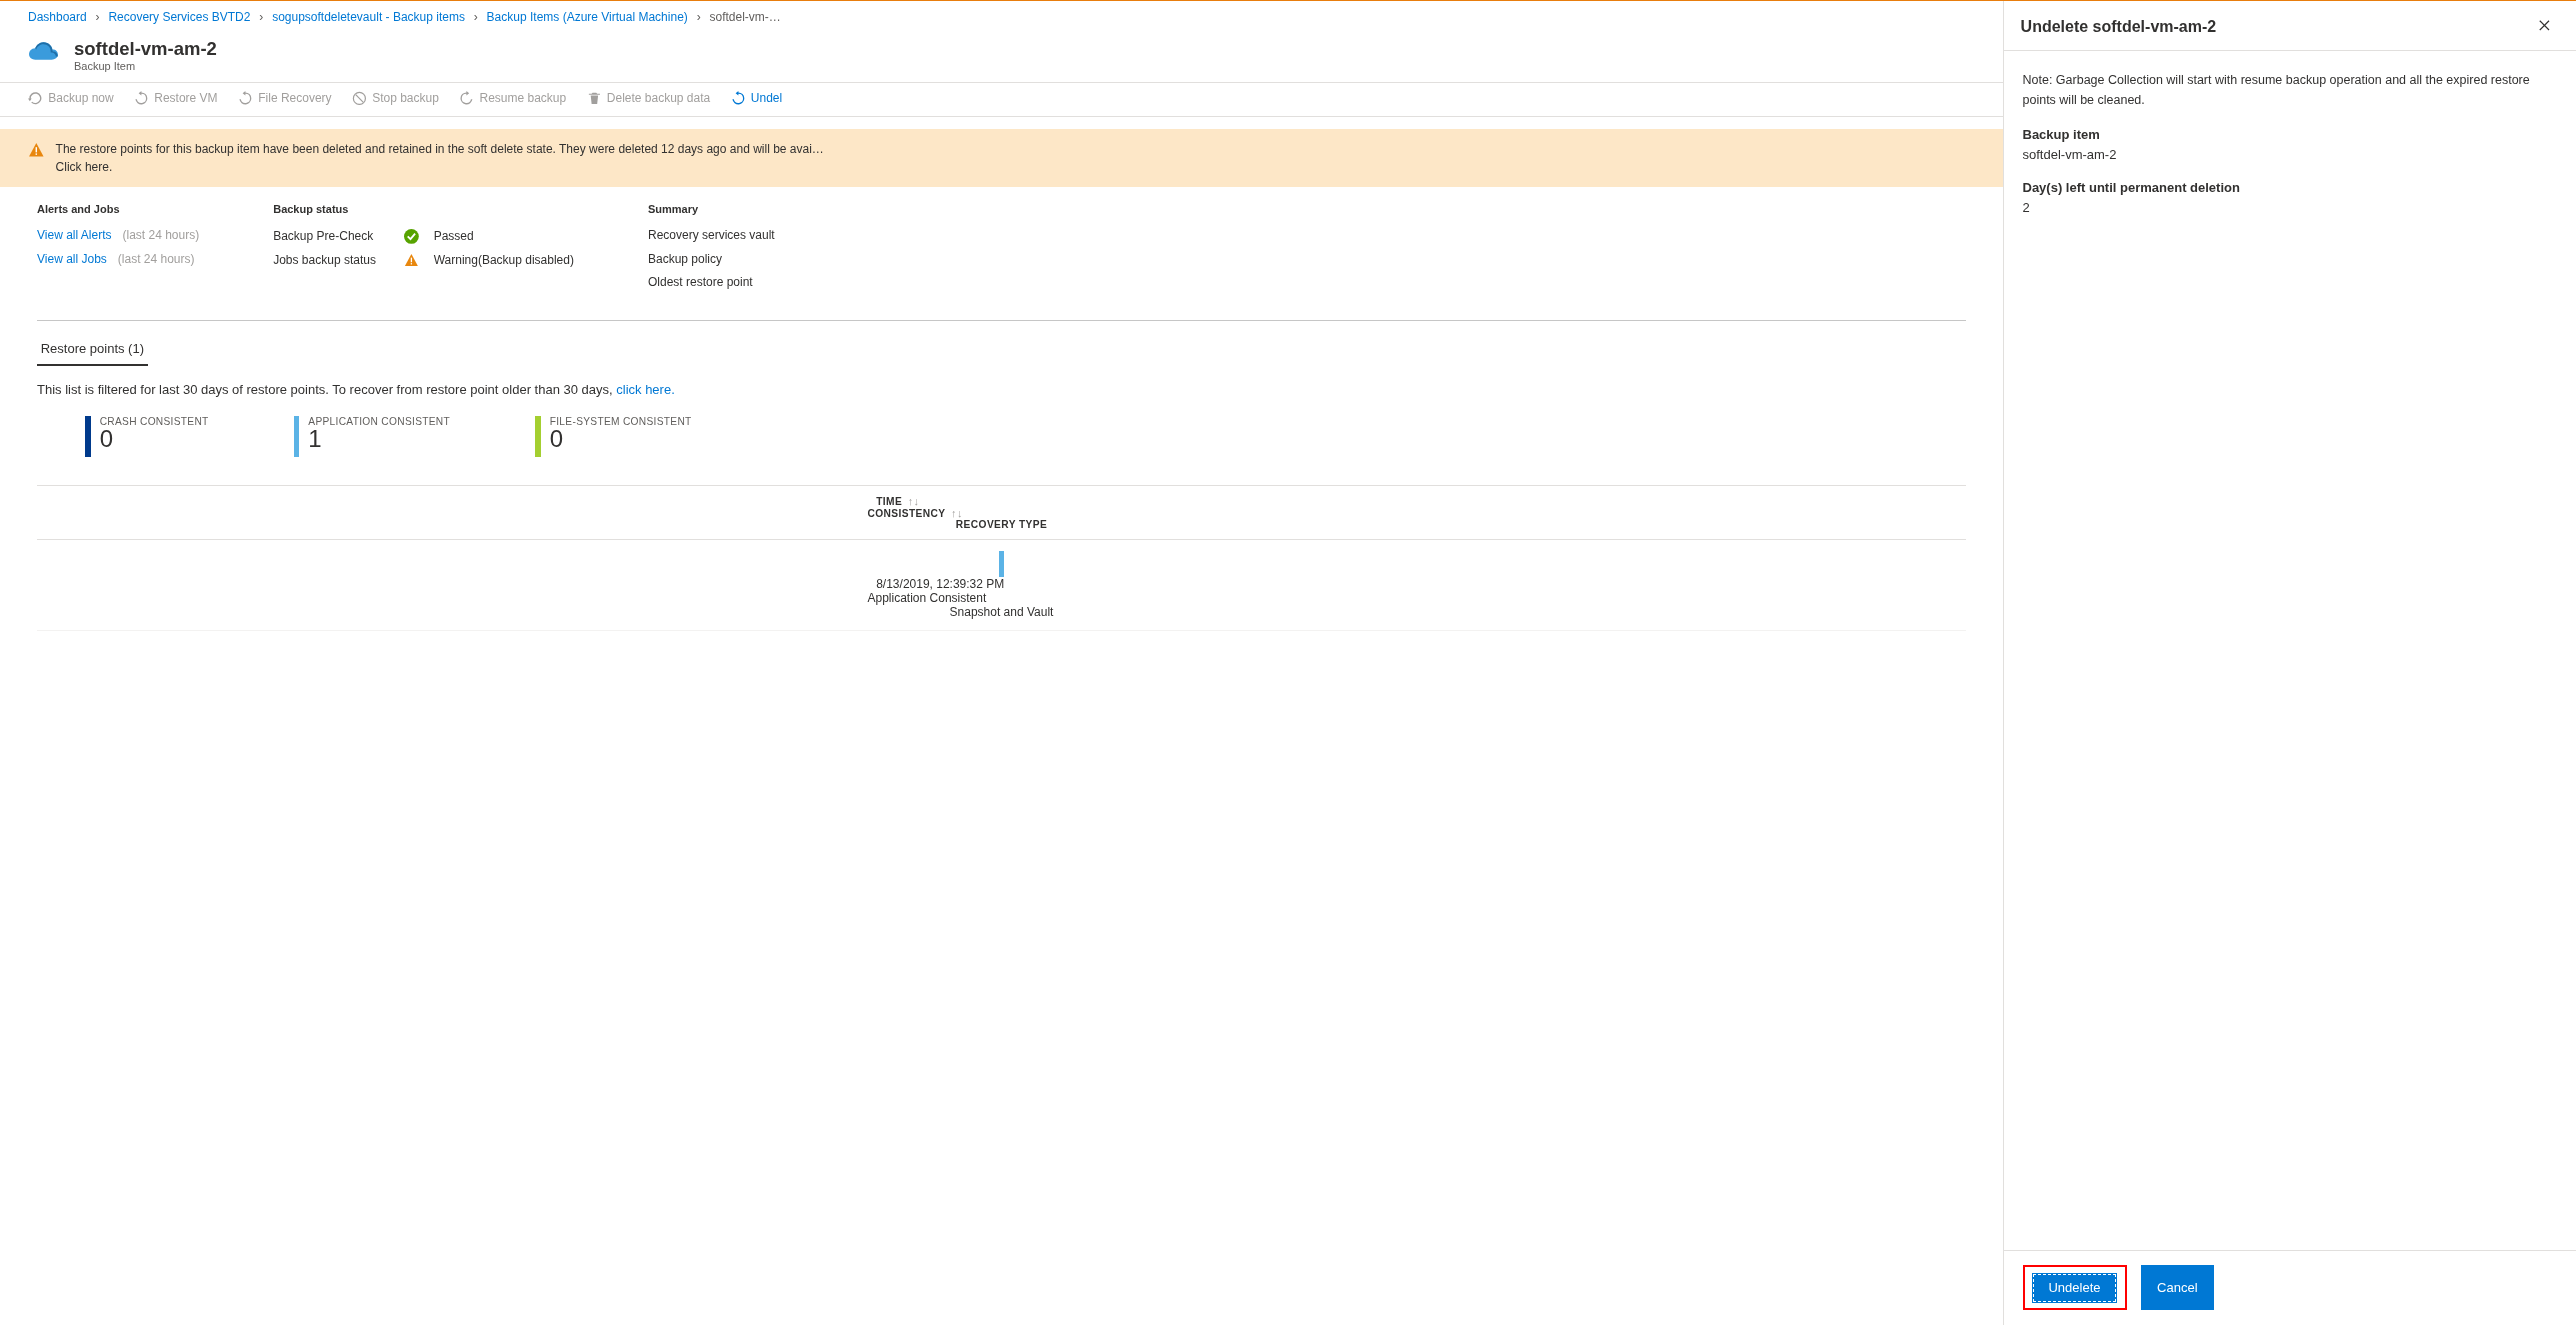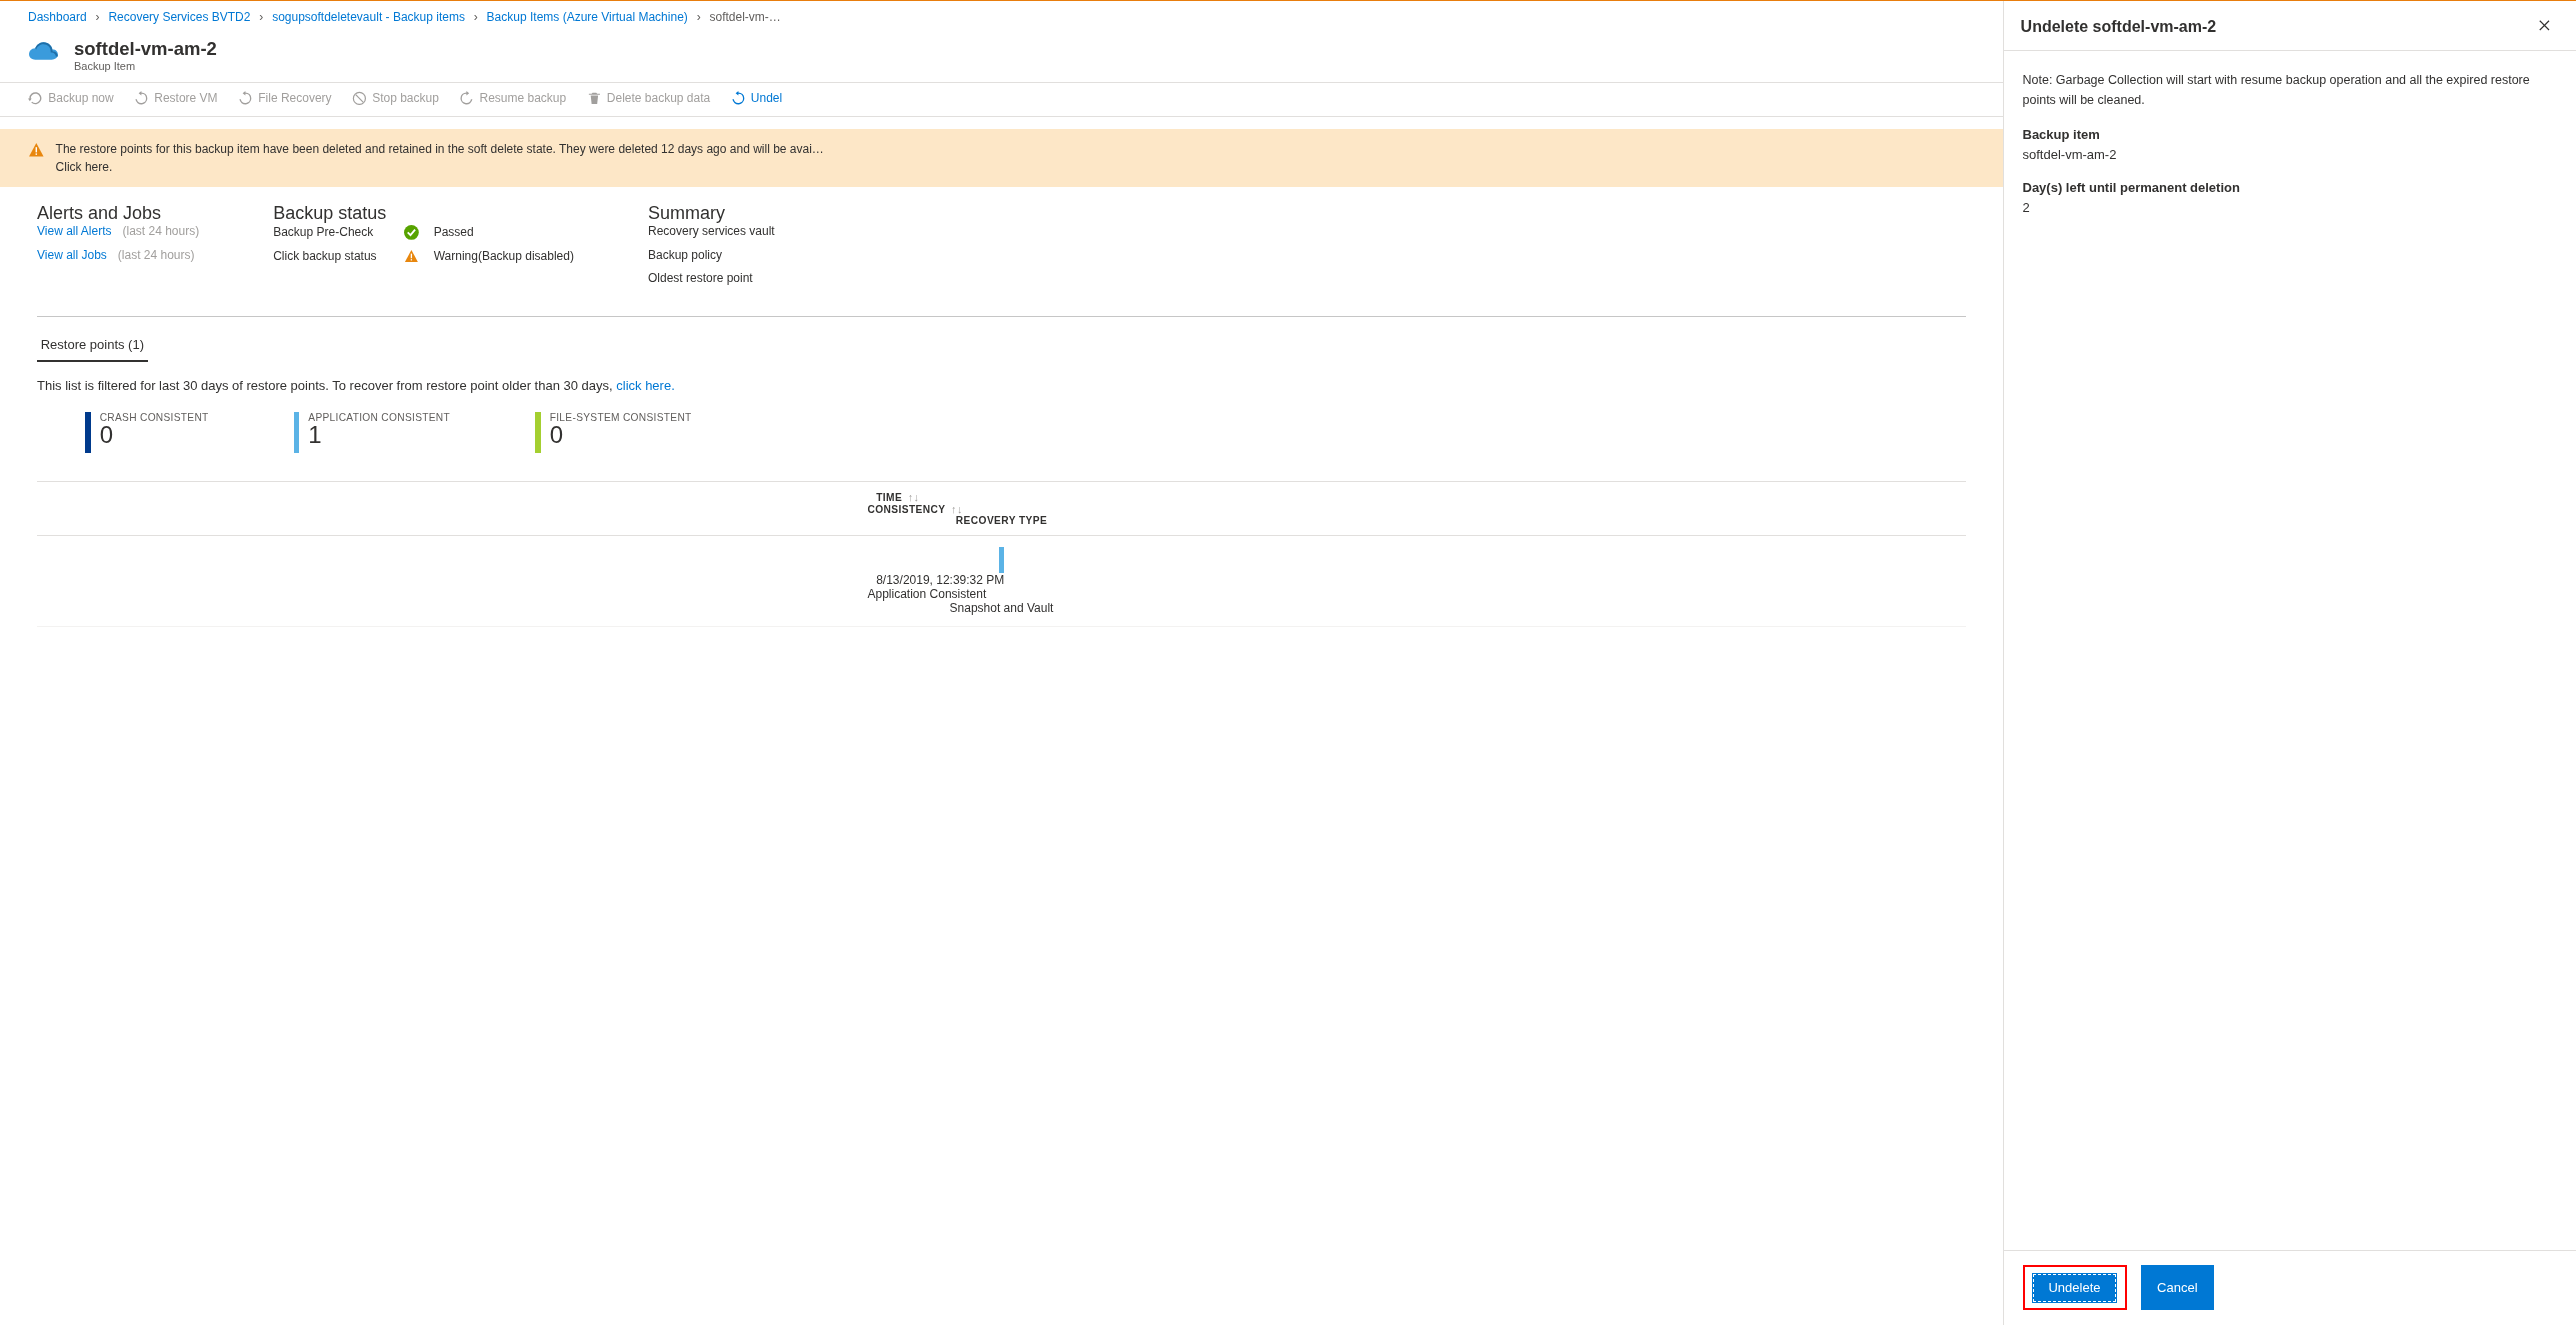--- a/index.html
+++ b/index.html
@@ -80,22 +80,23 @@
 
 .panel-body {
   padding: 16.6px 37px;
   overflow: auto;
 }
 .sections {
   display: flex;
   gap: 74px;
 }
 .section h2 {
-  font-size: 18px;
-  font-weight: 400;
+  font-size: 11px;
+  font-weight: 700;
+  margin-bottom: 13px;
 }
 .kv-row {
   display: flex;
   align-items: center;
   gap: 11px;
   margin-bottom: 9.2px;
   font-size: 12px;
 }
 .link { color: #0078d4; cursor: pointer; }
 .muted { color: #a19f9d; }
@@ -335,21 +336,21 @@
           <h2>Backup status</h2>
           <div class="kv-row">
             <span style="width:120px">Backup Pre-Check</span>
             <span class="status-pass"><svg viewBox="0 0 16 16">
                   <circle cx="8" cy="8" r="8" fill="#57a300"></circle>
                   <path d="M4 8l3 3 5-6" stroke="#fff" stroke-width="2" fill="none"></path>
                 </svg></span>
             <span>Passed</span>
           </div>
           <div class="kv-row">
-            <span style="width:120px">Click backup status</span>
+            <span style="width:120px">Jobs backup status</span>
             <span class="status-warn"><svg viewBox="0 0 16 16">
                   <path fill="#e8870e" d="M8 1l7 13H1L8 1z"></path>
                   <rect x="7.3" y="5" width="1.4" height="5" fill="#fff"></rect>
                   <rect x="7.3" y="11" width="1.4" height="1.4" fill="#fff"></rect>
                 </svg></span>
             <span>Warning(Backup disabled)</span>
           </div>
         </div>
 
         <div class="section">

